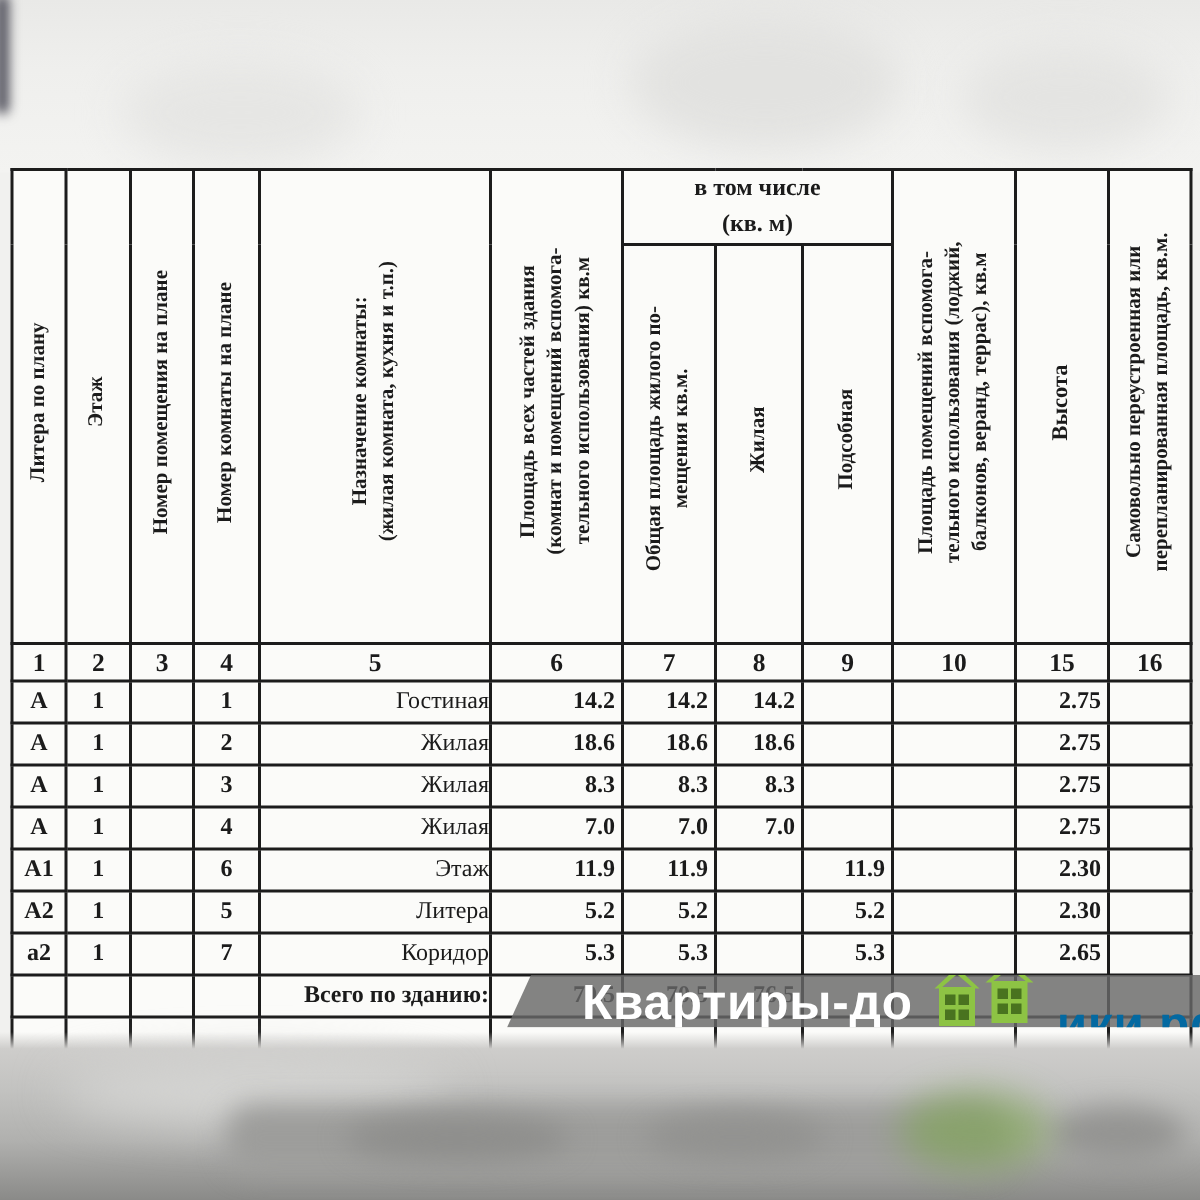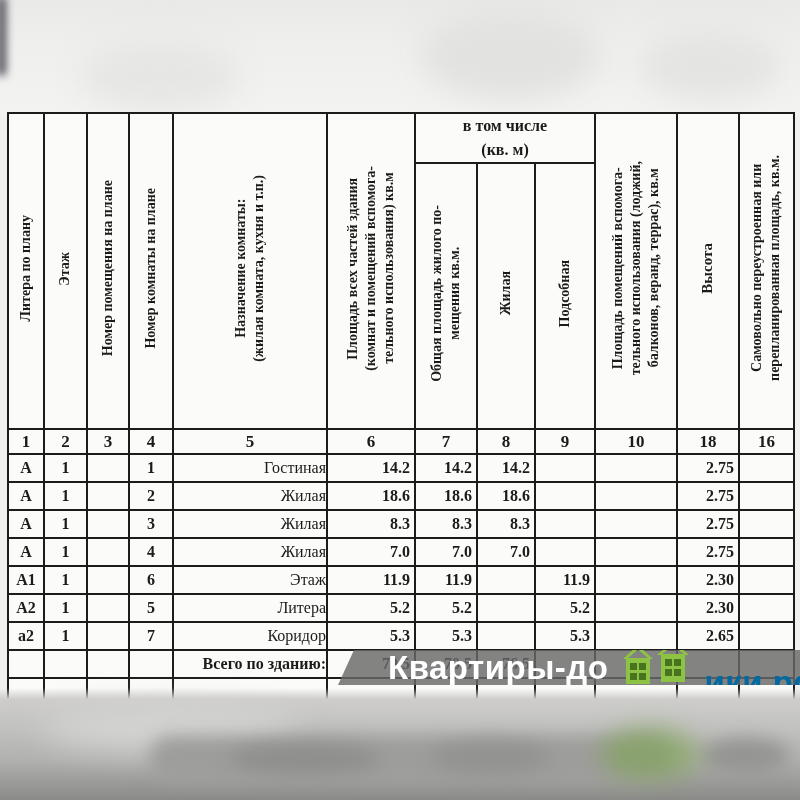--- a/index.html
+++ b/index.html
@@ -128,21 +128,21 @@
         <td>1</td>
         <td>2</td>
         <td>3</td>
         <td>4</td>
         <td>5</td>
         <td>6</td>
         <td>7</td>
         <td>8</td>
         <td>9</td>
         <td>10</td>
-        <td>18</td>
+        <td>15</td>
         <td>16</td>
       </tr>
     </thead>
     <tbody id="data-body">
         <tr class="data-row">
           <td class="c-center b">А</td>
           <td class="c-center b">1</td>
           <td class="c-center"></td>
           <td class="c-center b">1</td>
           <td class="c-name">Гостиная</td>

